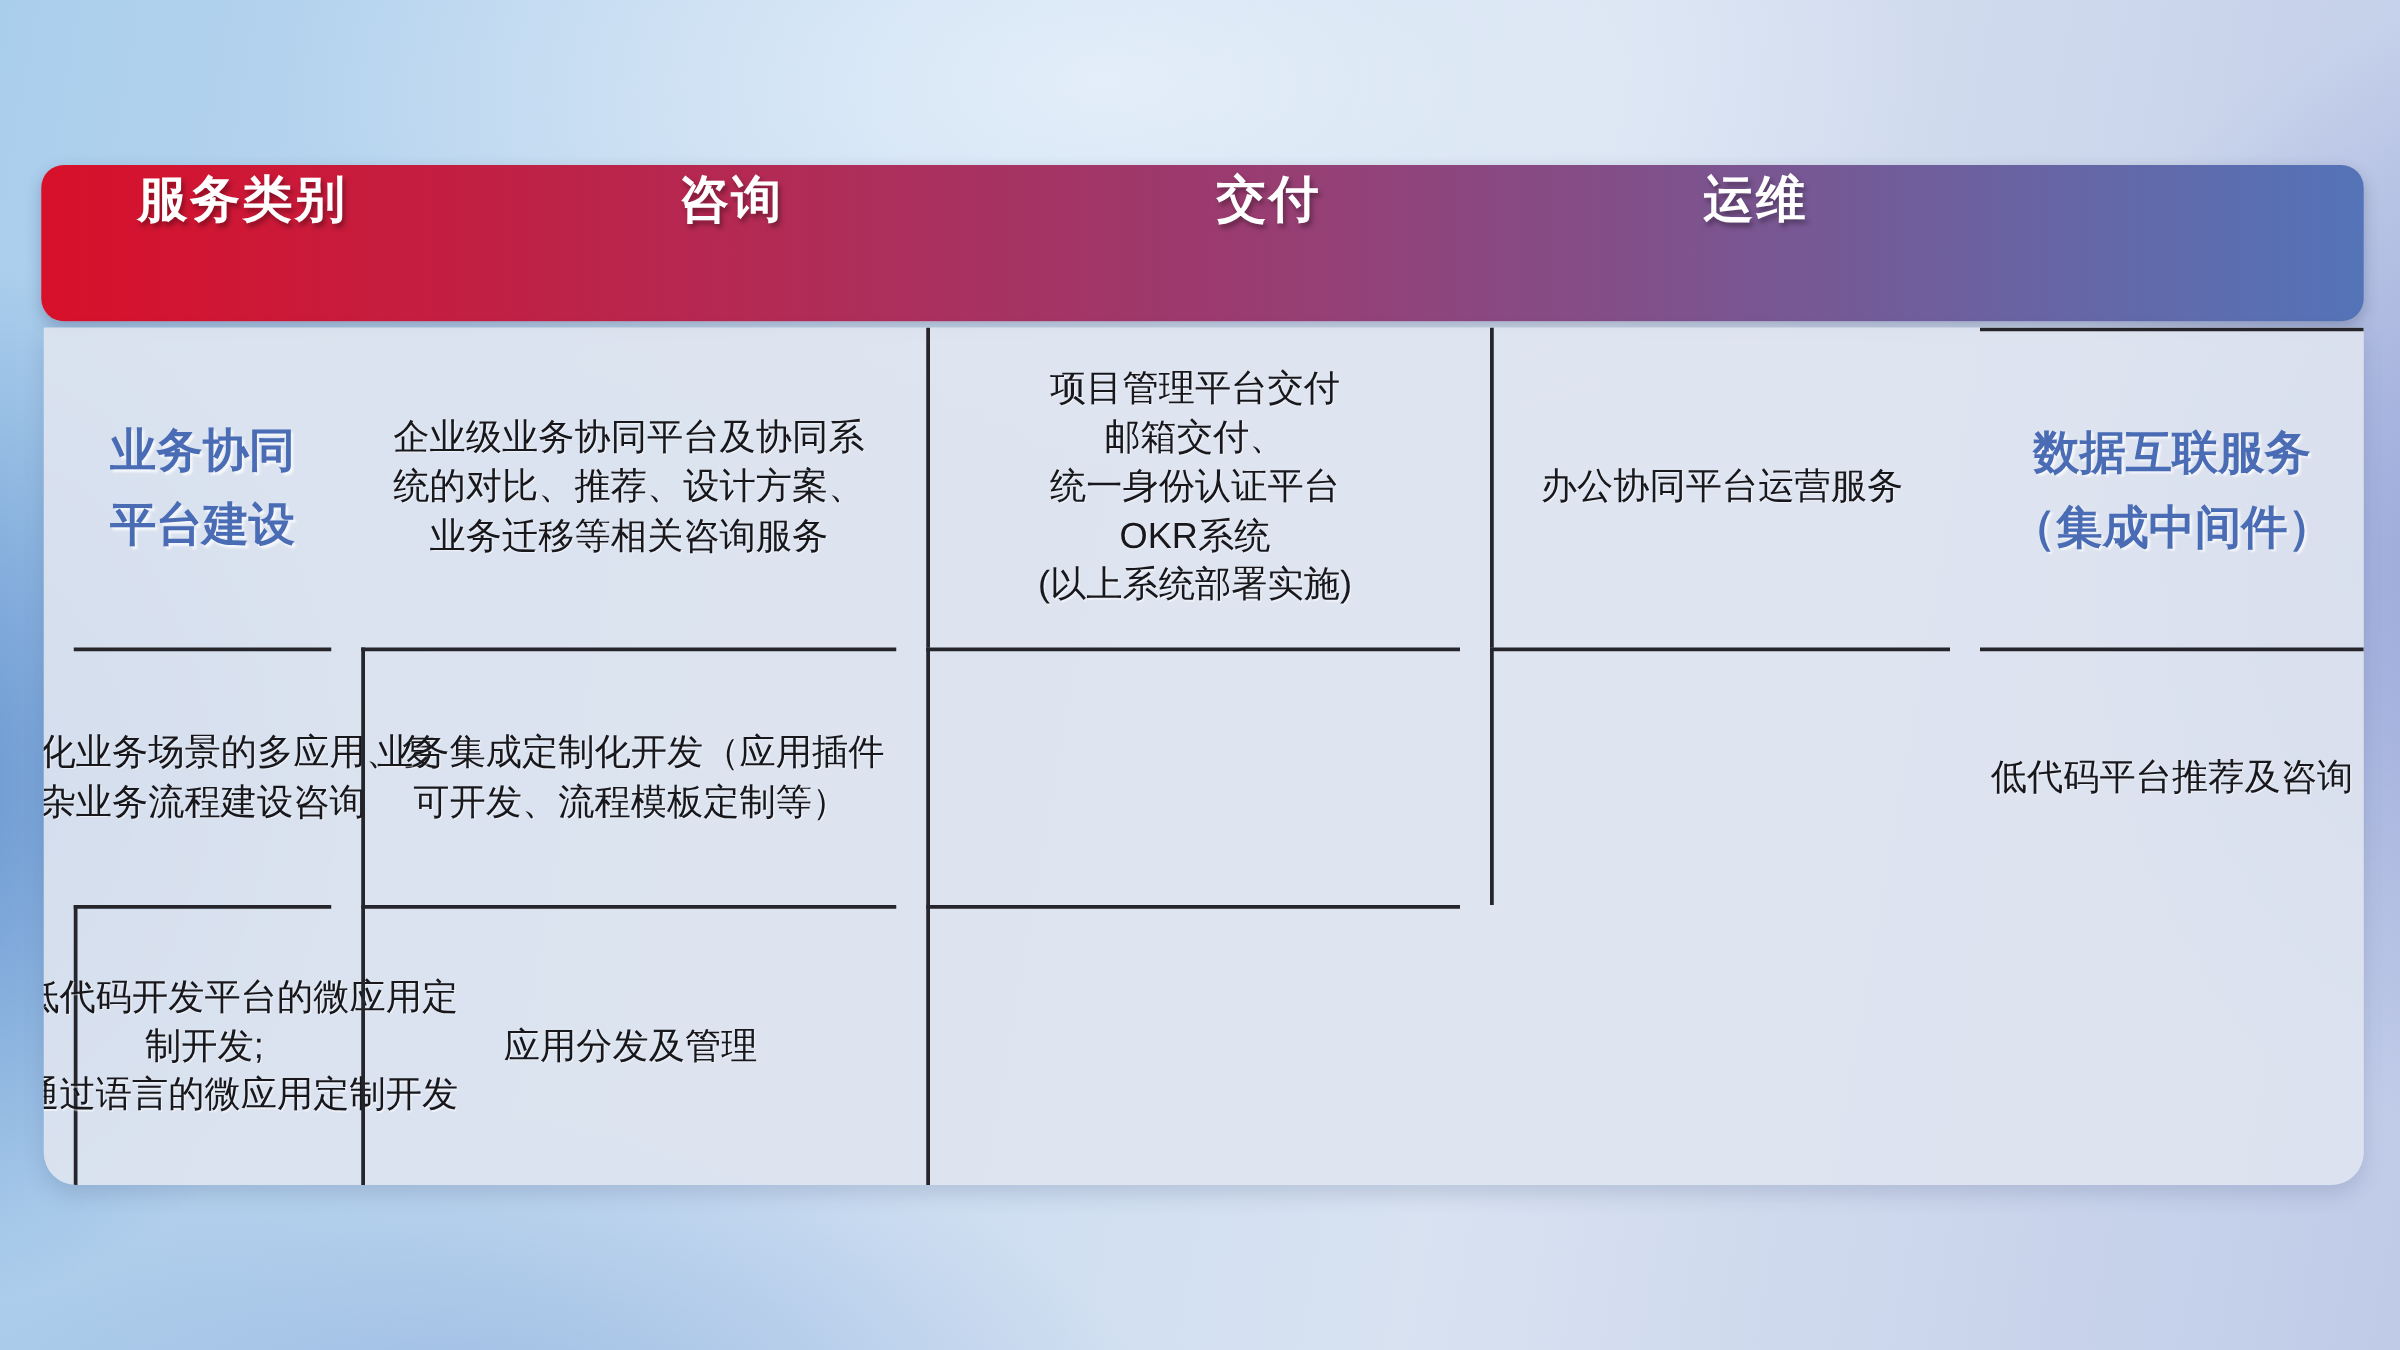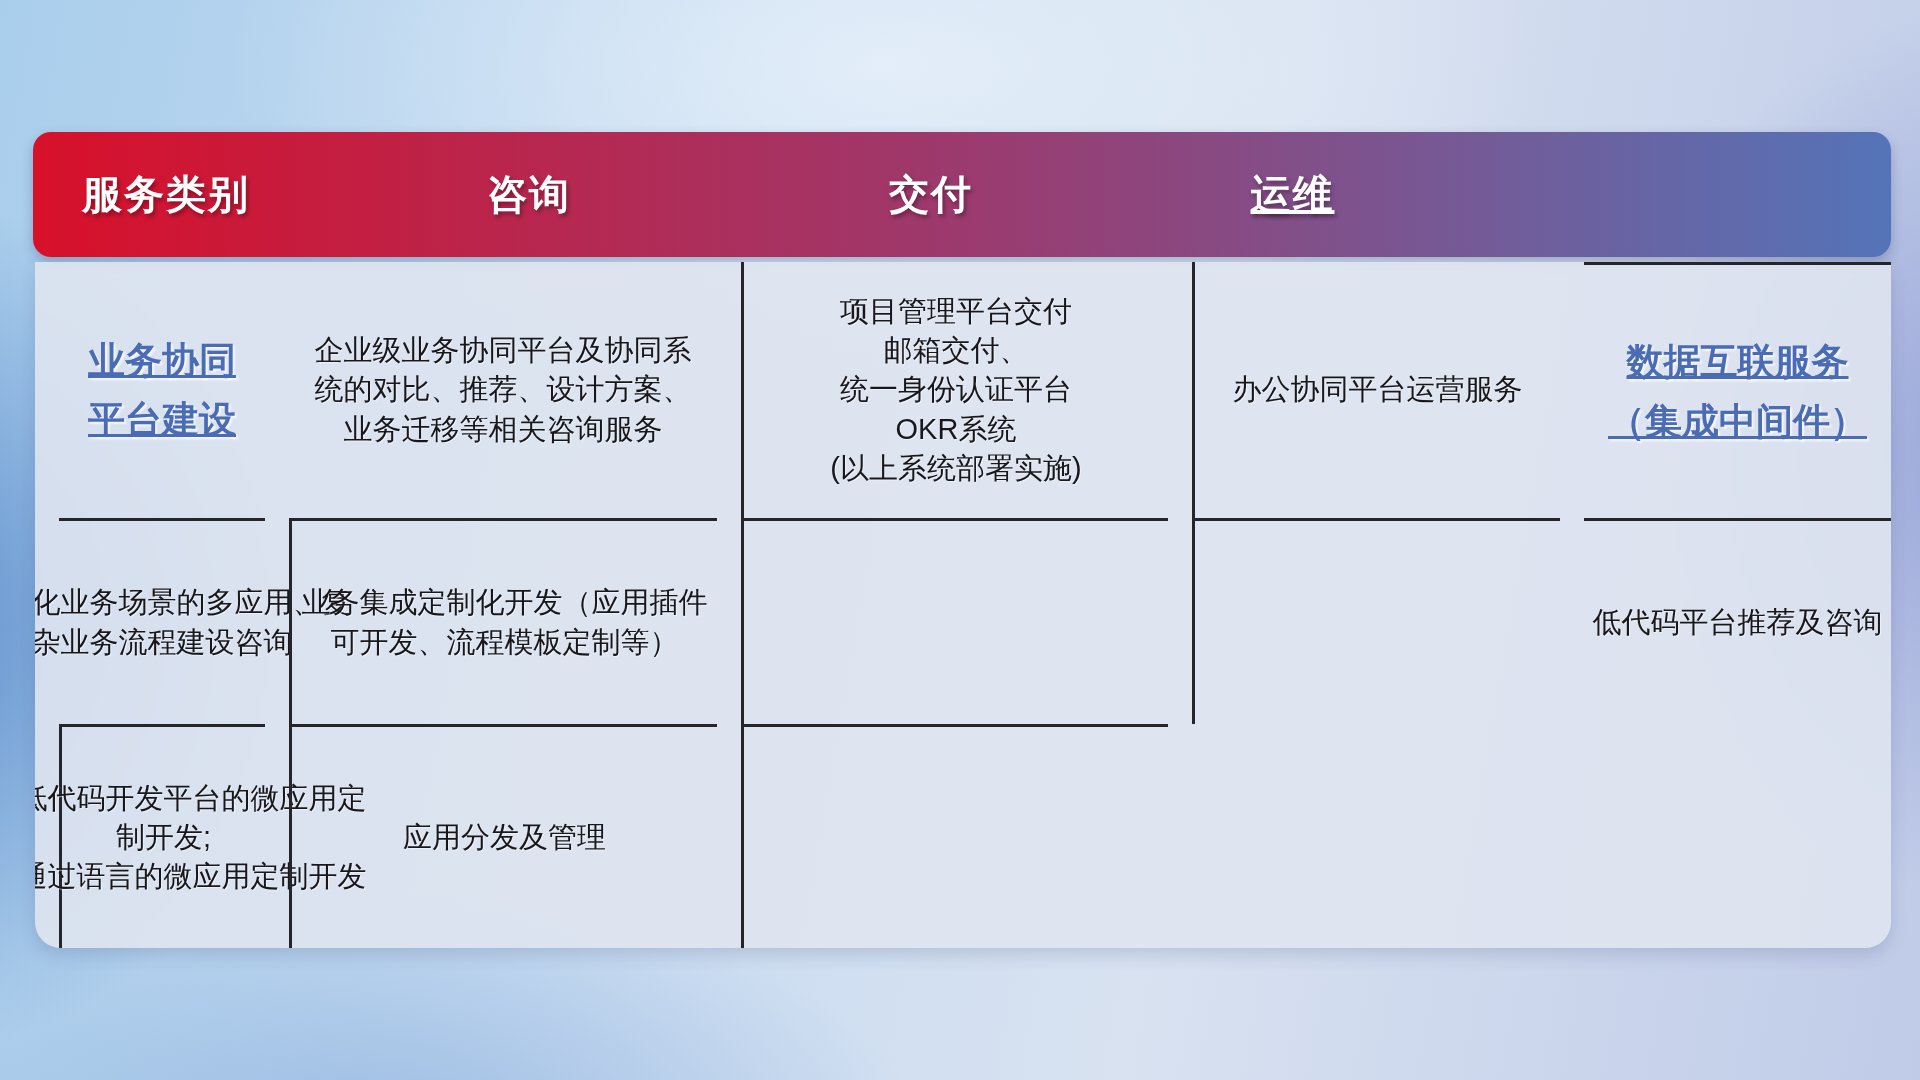--- a/index.html
+++ b/index.html
@@ -18,34 +18,35 @@
 
   
   .table-header{
     position:absolute;left:33px;top:132px;width:1858px;height:125px;
     border-radius:18px;
     display:flex;align-items:center;
     background:linear-gradient(90deg,#d8102a 0%, #9c3a6e 50%, #5474b8 100%);
     box-shadow:0 5px 12px rgba(40,50,90,0.28);
   }
   .hcell{
-    display:flex;align-items:center;justify-content:center;
+    display:flex;justify-content:center;
     height:100%;
+    padding-left:28px;
   }
   .hcell span{
     color:#ffffff;font-size:40px;font-weight:bold;letter-spacing:2px;
     text-shadow:2px 3px 4px rgba(0,0,0,0.35);
     white-space:pre;
   }
   .hc1{width:230px;} .hc2{width:452px;} .hc3{width:451px;} .hc4{width:392px;} .hc5{width:331px;}
   .hc1 span{transform:translateX(18px);}
   .hc2 span{transform:translateX(40px);}
   .hc3 span{transform:translateX(24px);}
   .hc4 span{transform:translateX(20px);}
-  .hc5 span{transform:translateX(20px);text-decoration:underline;}
+  .hc5 span{transform:translateX(20px);}
 
   
   .table-body{
     position:absolute;left:35px;top:262px;width:1856px;height:686px;
     background:rgba(223,228,240,0.90);
     border-radius:0 0 26px 26px;
     box-shadow:0 8px 16px rgba(60,80,120,0.18);
     display:grid;
     grid-template-columns:230px 452px 451px 392px 331px;
     grid-template-rows:256px 206px 224px;
@@ -58,21 +59,20 @@
     box-sizing:border-box;
     color:#17171c;
     font-size:29px;line-height:1.35;
     text-shadow:1px 1px 1px rgba(255,255,255,0.55);
     padding:4px 2px;
     margin-left:24px;
   }
   .cat{
     color:#4a6cb4;font-size:37px;font-weight:bold;line-height:1.6;
     text-shadow:2px 2px 2px rgba(255,255,255,0.75);
-    text-decoration:underline;
   }
   
   .bl{border-left:3px solid #25252b;}
   
   .bt{border-top:3px solid #25252b;}
 </style>
 </head>
 <body>
 
 <div id="screen">

